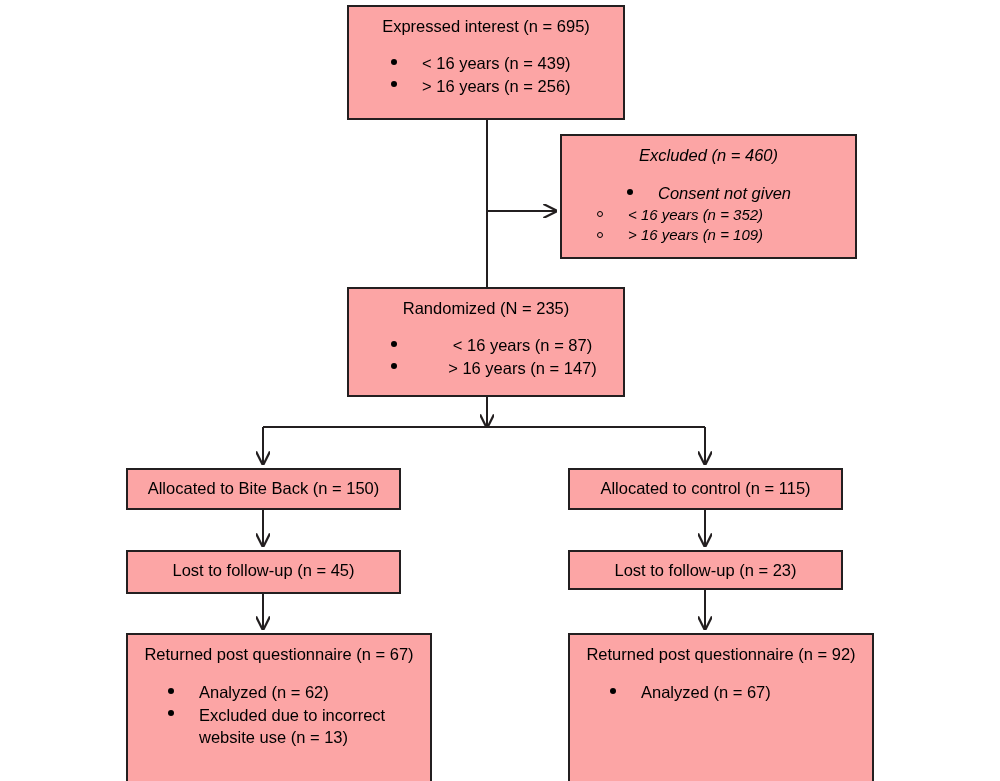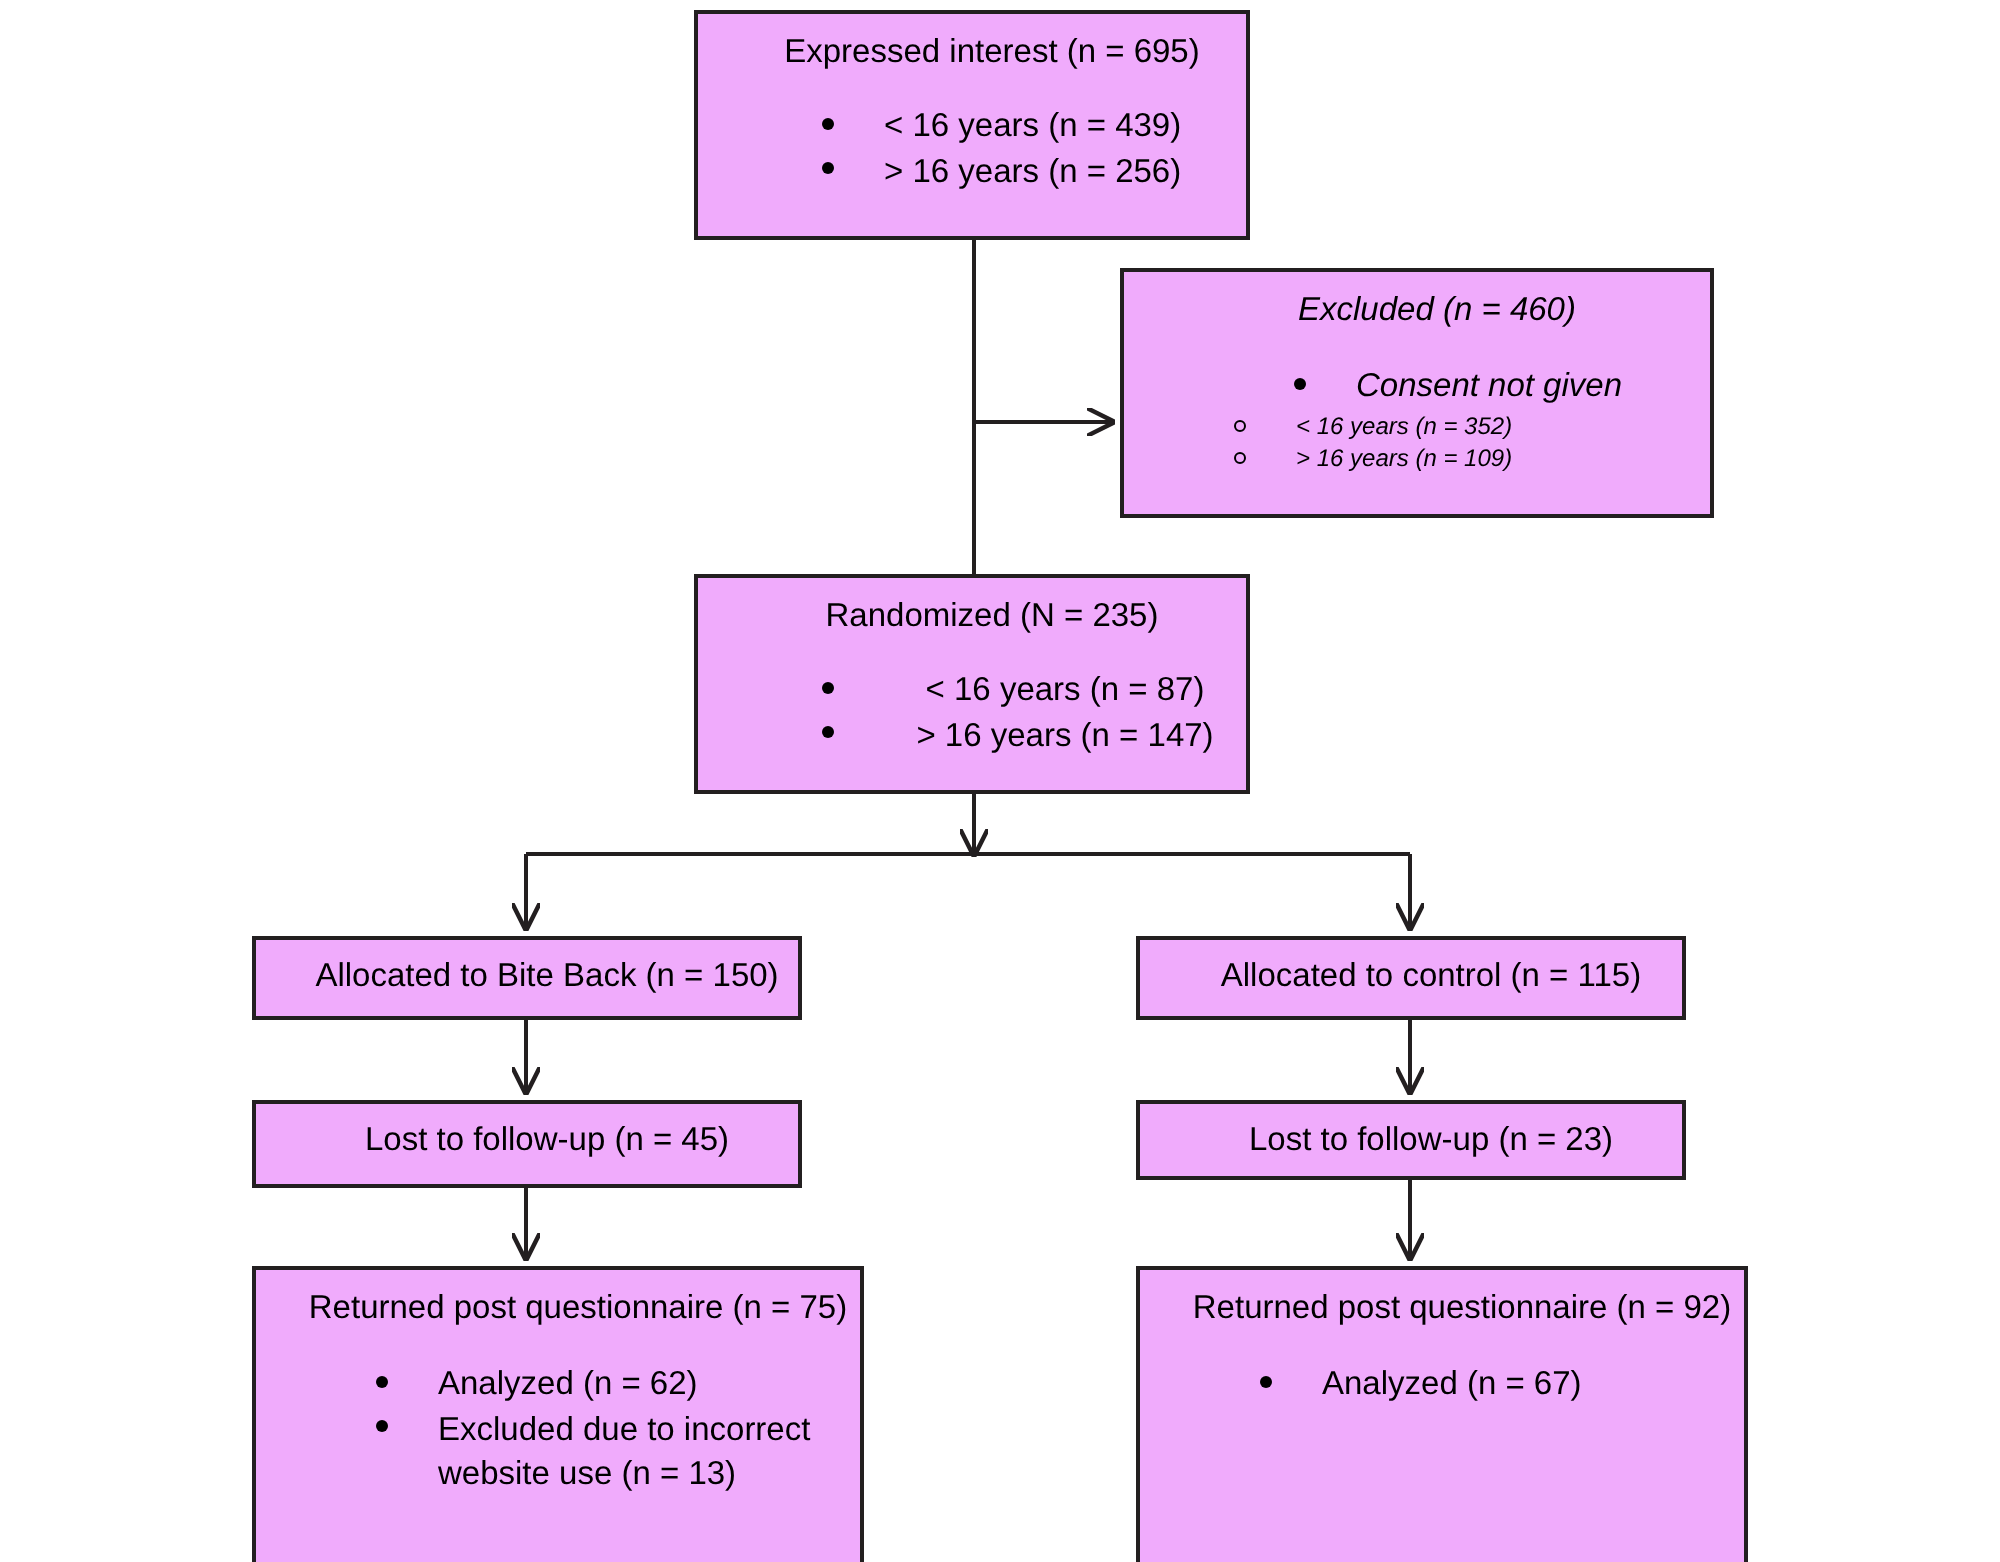--- a/index.html
+++ b/index.html
@@ -21,22 +21,21 @@
     left: 0;
     top: 0;
     width: 1000px;
     height: 781px;
     pointer-events: none;
   }
   .node {
     position: absolute;
     box-sizing: border-box;
     border: 2px solid #231f20;
-    background: #f0abfc;
-    padding-left: 20px;
+    background: #fca5a5;
   }
   .node-title {
     text-align: center;
     font-size: 16.5px;
     color: #000000;
     line-height: 1.2;
     white-space: nowrap;
   }
   .bullet-list {
     list-style: none;
@@ -61,21 +60,21 @@
   .bullet-list > li > .bullet-text {
     display: block;
   }
   .sub-list {
     list-style: none;
     margin: 0;
     padding: 0;
   }
   .sub-list > li {
     position: relative;
-    font-size: 12px;
+    font-size: 15px;
     color: #000000;
     line-height: 1.38;
   }
   .sub-list > li > .sub-dot {
     position: absolute;
     left: 0;
     top: 0.44em;
     width: 6px;
     height: 6px;
     border-radius: 50%;
@@ -208,21 +207,21 @@
 
   <div class="node lost-box" id="node-lost-intervention">
     <div class="node-title">Lost to follow-up (n = 45)</div>
   </div>
 
   <div class="node lost-box" id="node-lost-control">
     <div class="node-title">Lost to follow-up (n = 23)</div>
   </div>
 
   <div class="node returned-box" id="node-returned-intervention">
-    <div class="node-title">Returned post questionnaire (n = 75)</div>
+    <div class="node-title">Returned post questionnaire (n = 67)</div>
     <ul class="bullet-list">
       <li>
         <span class="bullet-dot"></span>
         <span class="bullet-text">Analyzed (n = 62)</span>
       </li>
       <li>
         <span class="bullet-dot"></span>
         <span class="bullet-text">Excluded due to incorrect website use (n = 13)</span>
       </li>
     </ul>

